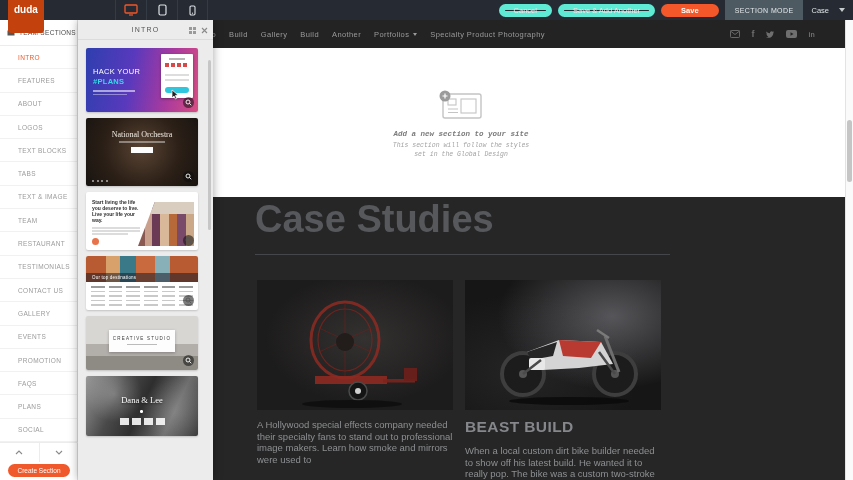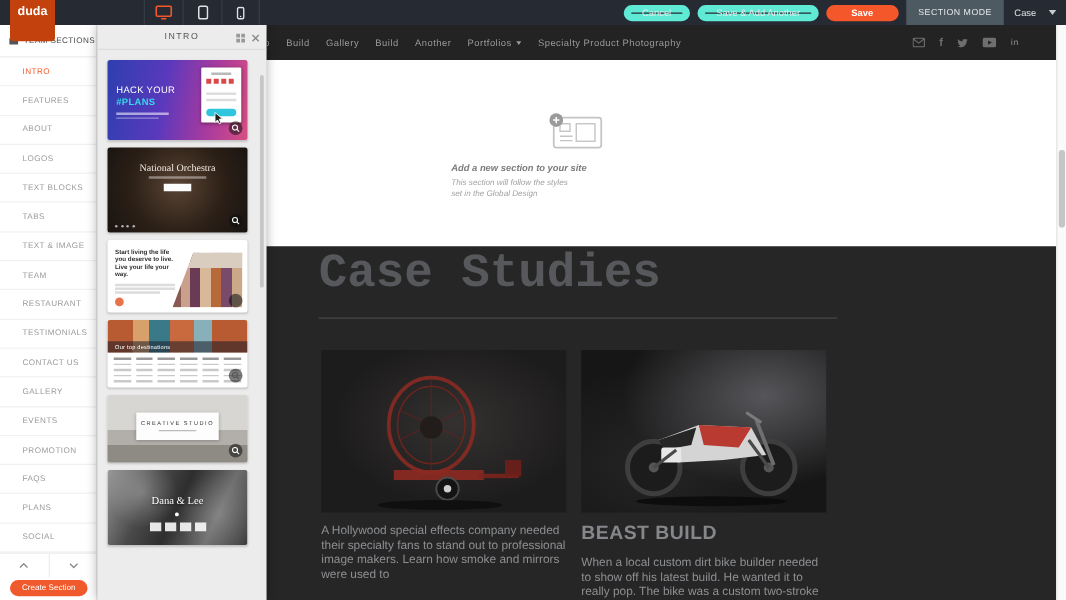--- a/index.html
+++ b/index.html
@@ -132,27 +132,27 @@
   .nav-links { display:flex; align-items:center; margin-left:-9px; }
   .nav-link { font-size:7.5px; color:#9a9a9a; letter-spacing:.4px; white-space:nowrap;
               margin-right:13px; cursor:pointer; }
   .nav-caret { width:0; height:0; border-left:2.5px solid transparent; border-right:2.5px solid transparent;
                border-top:3px solid #9a9a9a; margin:1px 13px 0 -9px; }
   .nav-socials { position:absolute; right:30px; top:0; height:28px; display:flex; align-items:center; gap:11px; }
   .soc { color:#6f6f6f; font-size:8px; display:flex; align-items:center; cursor:pointer; }
   .soc.fb { font-weight:bold; font-size:9px; }
   .soc.li { font-weight:bold; font-size:7px; letter-spacing:.2px; }
 
-  .placeholder-wrap { position:absolute; left:148px; top:70px; width:200px; text-align:left; }
+  .placeholder-wrap { position:absolute; left:148px; top:70px; width:200px; text-align:center;font-family:Liberation Mono, monospace; }
   .ph-icon { position:relative; width:44px; height:30px; margin:0 auto; }
   .ph-title { margin-top:10px; font-size:7.5px; font-weight:bold; font-style:italic; color:#7b7b7b; }
   .ph-line { margin-top:4px; font-size:6.5px; font-style:italic; color:#a3a3a3; line-height:8px; }
 
   .dark-section { position:absolute; left:0; top:177px; width:632px; height:283px; background:#262626; }
-  .cs-heading { position:absolute; left:42px; top:1px; font-size:38px; font-weight:bold; color:#56585c;font-family:Liberation Mono, monospace; }
+  .cs-heading { position:absolute; left:42px; top:1px; font-size:38px; font-weight:bold; color:#56585c; }
   .cs-rule { position:absolute; left:42px; top:57px; width:415px; height:1px; background:#454649; }
   .cards { position:absolute; left:44px; top:83px; display:flex; gap:12px; }
   .card { width:196px; }
   .card-img { height:130px; position:relative; overflow:hidden; }
   .img-fan { background:radial-gradient(ellipse at 55% 45%, rgba(90,84,82,.38), rgba(0,0,0,0) 65%), #1d1c1c; }
   .img-bike { background:radial-gradient(ellipse at 75% 28%, rgba(150,150,158,.5), rgba(0,0,0,0) 55%),
               radial-gradient(ellipse at 30% 70%, rgba(80,80,85,.25), rgba(0,0,0,0) 60%), #161616; }
   .card-title { margin-top:8px; font-size:15.5px; font-weight:bold; color:#85878b; letter-spacing:.4px; }
   .card-text { margin-top:9px; font-size:9.5px; line-height:11.7px; color:#8d8f92; }
 

